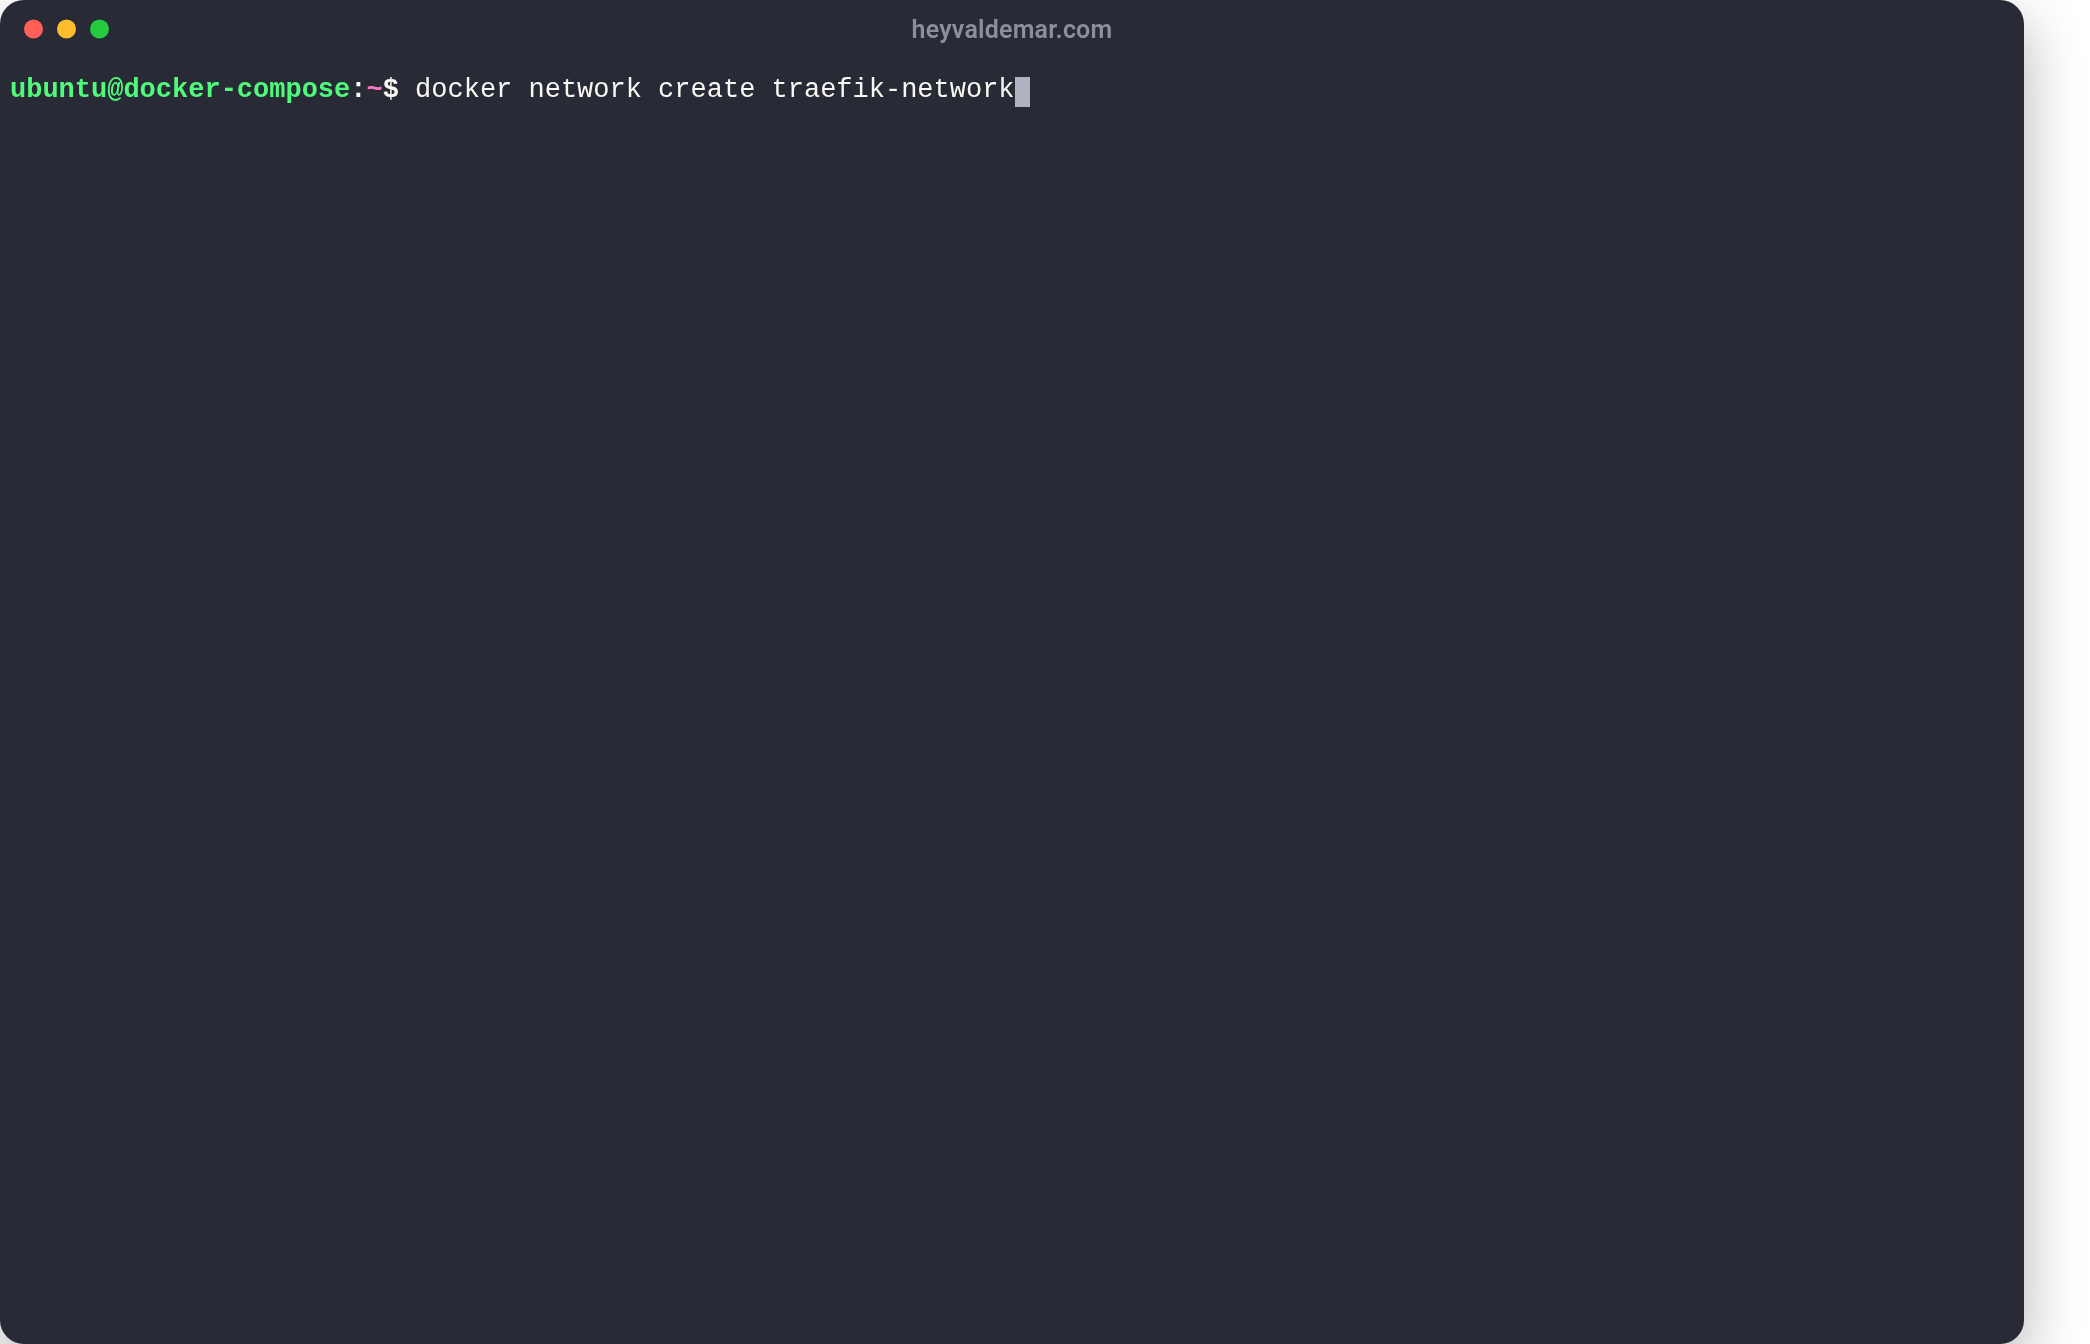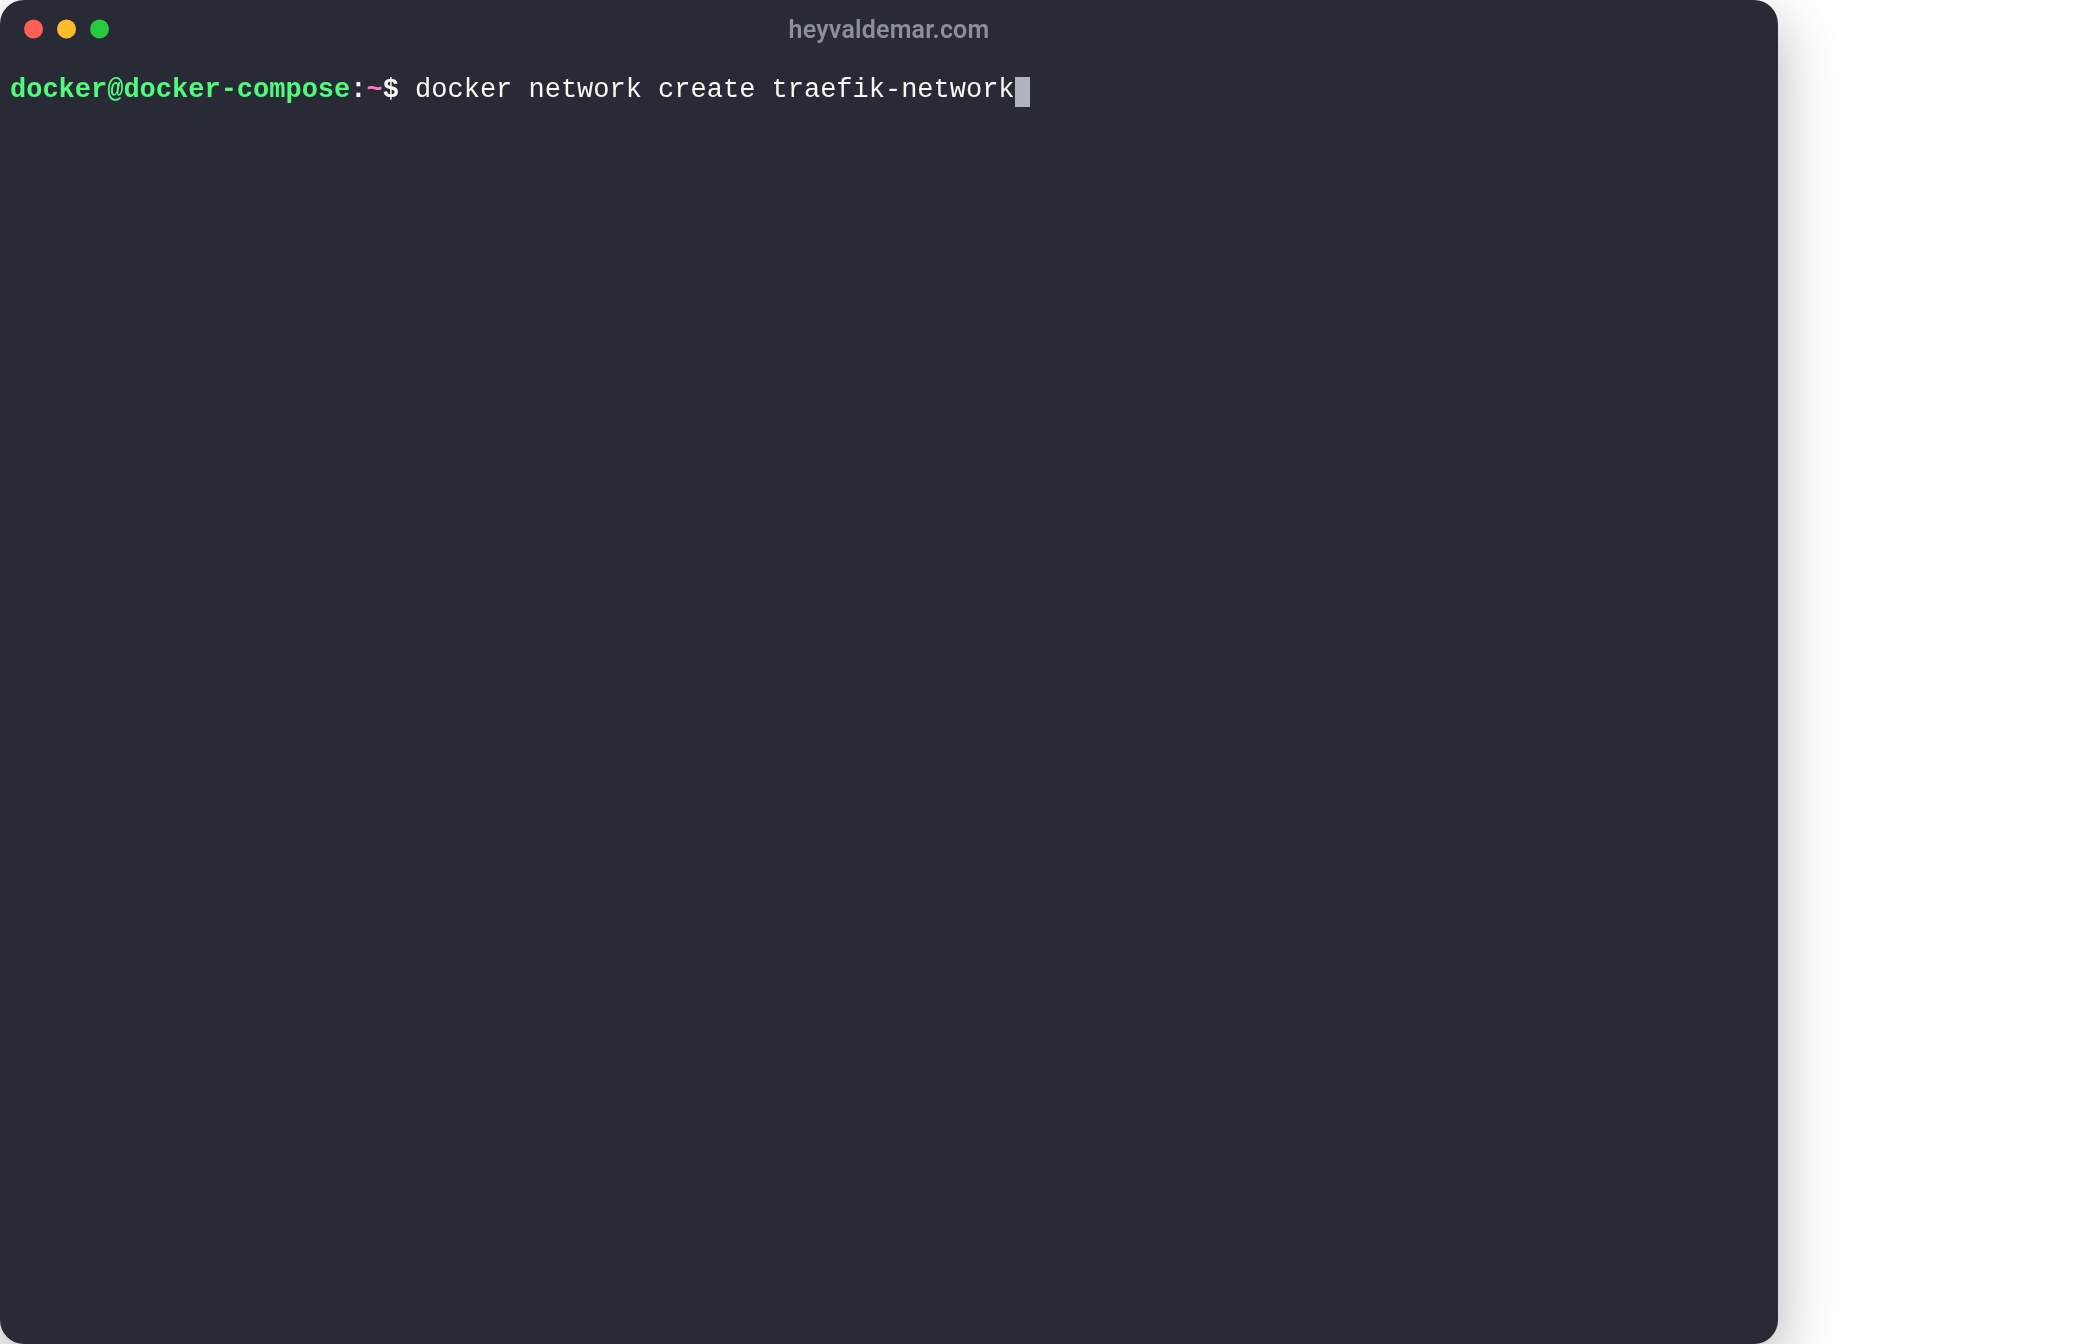--- a/index.html
+++ b/index.html
@@ -19,21 +19,21 @@
     margin: 0;
     padding: 0;
     background: #ffffff;
     width: 2090px;
     height: 1344px;
   }
   .terminal-window {
     position: absolute;
     left: 0;
     top: 0;
-    width: 1778px;
+    width: 2024px;
     height: 1344px;
     background: var(--bg);
     border-radius: 24px;
     overflow: hidden;
     box-shadow: 0 20px 60px rgba(0,0,0,0.3);
     font-family: "SF Mono", "Menlo", "Consolas", "Liberation Mono", monospace;
   }
   .title-bar {
     position: relative;
     height: 58px;
@@ -95,15 +95,15 @@
 
   <div class="title-bar">
     <div class="traffic-lights">
       <div class="traffic-light tl-close"></div>
       <div class="traffic-light tl-min"></div>
       <div class="traffic-light tl-max"></div>
     </div>
     <div class="title-text">heyvaldemar.com</div>
   </div>
 
-  <div class="terminal-body"><span class="prompt-line"><span class="seg-userhost">docker@docker-compose</span><span class="seg-colon">:</span><span class="seg-tilde">~</span><span class="seg-dollar">$</span><span class="seg-command"> </span><span class="seg-command">docker network create traefik-network</span><span class="cursor-block"></span></span></div>
+  <div class="terminal-body"><span class="prompt-line"><span class="seg-userhost">ubuntu@docker-compose</span><span class="seg-colon">:</span><span class="seg-tilde">~</span><span class="seg-dollar">$</span><span class="seg-command"> </span><span class="seg-command">docker network create traefik-network</span><span class="cursor-block"></span></span></div>
 
 </div>
 
 </body></html>

